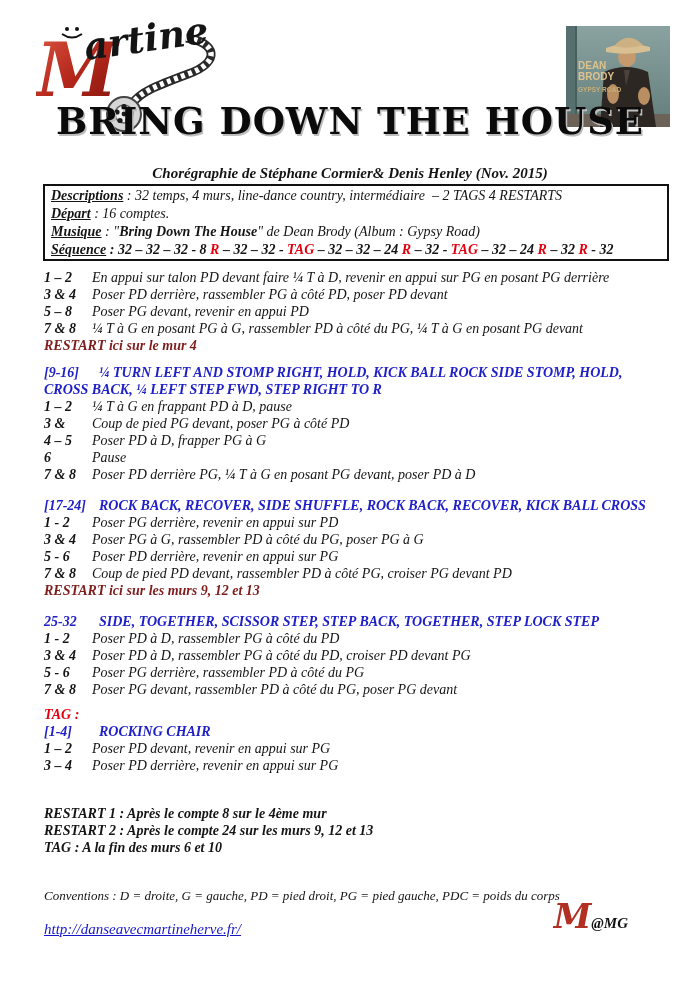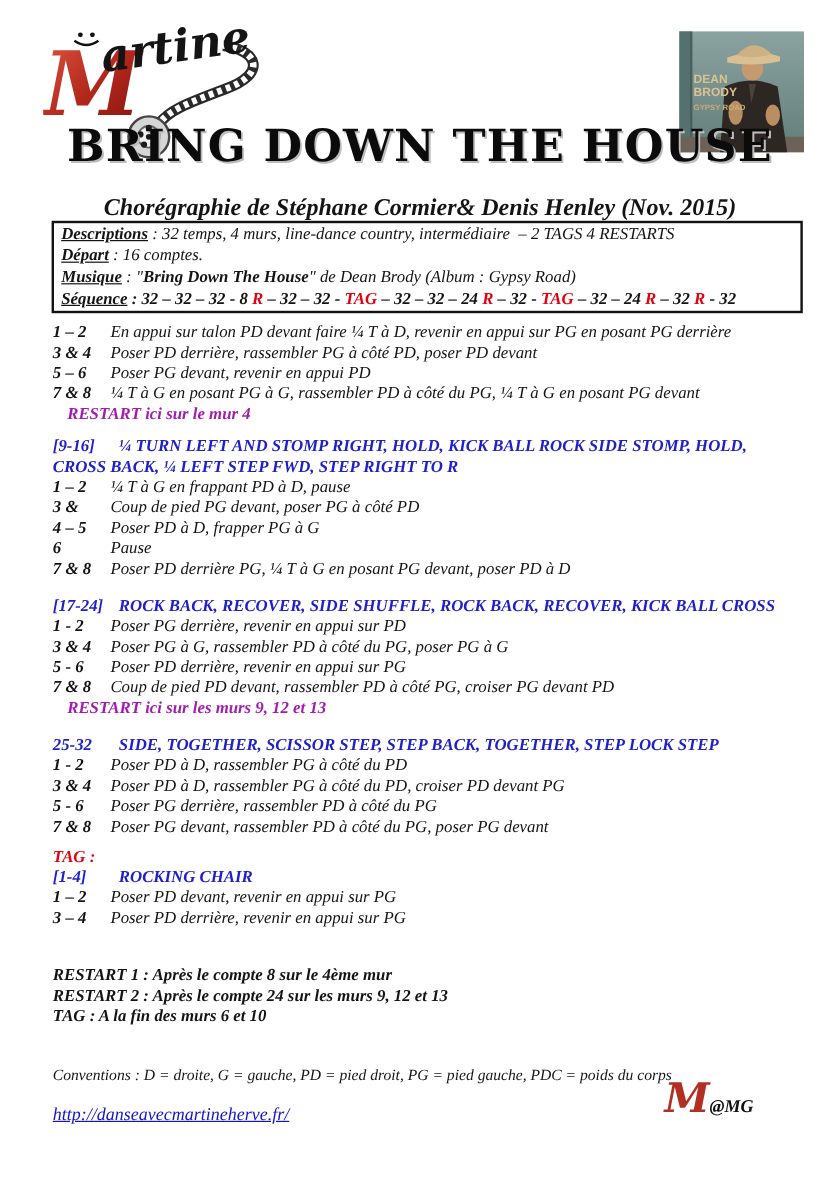--- a/index.html
+++ b/index.html
@@ -6,21 +6,21 @@
   .page{position:relative;width:700px;height:990px;background:#fff;overflow:hidden;
         font-family:"Liberation Serif", serif;color:#141414;}
 
   
   .header{position:relative;height:164px;}
   .logo-svg{position:absolute;left:36px;top:8px;}
   .album{position:absolute;left:566px;top:26px;width:104px;height:101px;}
   .doc-title{position:absolute;left:0;right:0;top:99px;text-align:center;
              font-family:"DejaVu Serif", serif;font-weight:bold;font-size:37px;
              letter-spacing:1px;color:#0b0b0b;text-shadow:1.5px 1.5px 0 #bdbdbd;white-space:nowrap;}
-  .subtitle{text-align:center;font-size:20px;font-weight:bold;font-style:italic;line-height:18px;}
+  .subtitle{text-align:center;font-size:15px;font-weight:bold;font-style:italic;line-height:18px;}
 
   
   .ibox{margin:2px 31px 0 43px;border:2px solid #111;padding:1px 6px 0 6px;}
   .irow{font-size:14px;line-height:18px;white-space:pre;}
   .ilabel{font-weight:bold;font-style:italic;text-decoration:underline;}
   .ival{font-style:italic;}
   .isong{font-style:italic;font-weight:bold;}
   .seqwrap{font-style:italic;font-weight:bold;}
   .seq-segments span:nth-child(even){color:#e30010;}
 
@@ -28,21 +28,21 @@
   .content{margin:0 30px 0 44px;}
   .line{font-size:14px;line-height:17px;align-items:flex-end;}
   .sec{margin:0;}
   .m8{margin-top:8px;} .m10{margin-top:10px;} .m14{margin-top:14px;}
   .m31{margin-top:31px;} .m16{margin-top:16px;}
   .shead{color:#2020c8;font-weight:bold;font-style:italic;font-size:14px;line-height:17px;}
   .srange{display:inline-block;min-width:55px;}
   .step{display:flex;}
   .count{flex:0 0 48px;font-weight:bold;font-style:italic;}
   .desc{flex:1;font-style:italic;}
-  .restart{color:#a21caf;font-weight:bold;font-style:italic;margin-left:12px;}
+  .restart{color:#7f1d1d;font-weight:bold;font-style:italic;}
   .tagline{color:#e30010;font-weight:bold;font-style:italic;}
   .fnote{font-weight:bold;font-style:italic;}
   .conventions{font-style:italic;font-size:13px;line-height:17px;}
   .bottom{position:relative;height:48px;}
   .site-link{font-style:italic;font-size:15px;color:#1515c8;text-decoration:underline;cursor:pointer;}
   .mg{position:absolute;right:42px;top:-24px;white-space:nowrap;}
   .mg-m{font-family:"DejaVu Serif", serif;font-style:italic;font-weight:bold;
         font-size:34px;color:#b13023;}
   .mg-g{font-weight:bold;font-style:italic;font-size:15px;color:#111;}
 </style>
@@ -130,21 +130,21 @@
     <section class="sec m8">
       <div class="line step">
           <span class="count">1 – 2</span>
           <span class="desc">En appui sur talon PD devant faire ¼ T à D, revenir en appui sur PG en posant PG derrière</span>
         </div>
       <div class="line step">
           <span class="count">3 &amp; 4</span>
           <span class="desc">Poser PD derrière, rassembler PG à côté PD, poser PD devant</span>
         </div>
       <div class="line step">
-          <span class="count">5 – 6</span>
+          <span class="count">5 – 8</span>
           <span class="desc">Poser PG devant, revenir en appui PD</span>
         </div>
       <div class="line step">
           <span class="count">7 &amp; 8</span>
           <span class="desc">¼ T à G en posant PG à G, rassembler PD à côté du PG, ¼ T à G en posant PG devant</span>
         </div>
       <div class="line restart">RESTART ici sur le mur 4</div>
     </section>
 
     <section class="sec m10">

